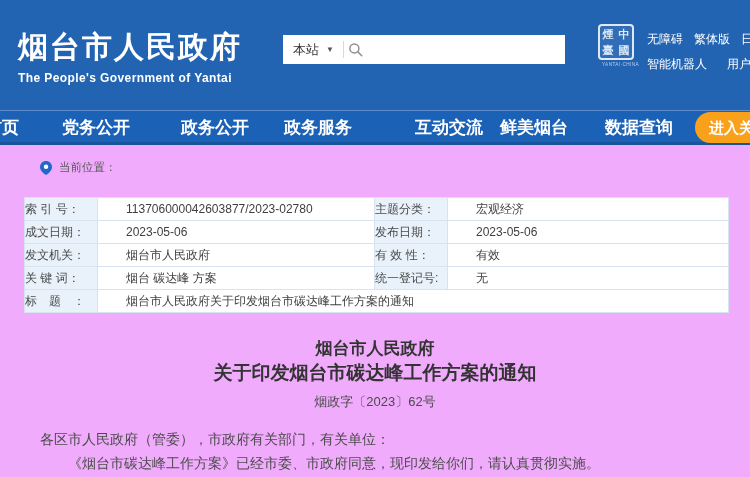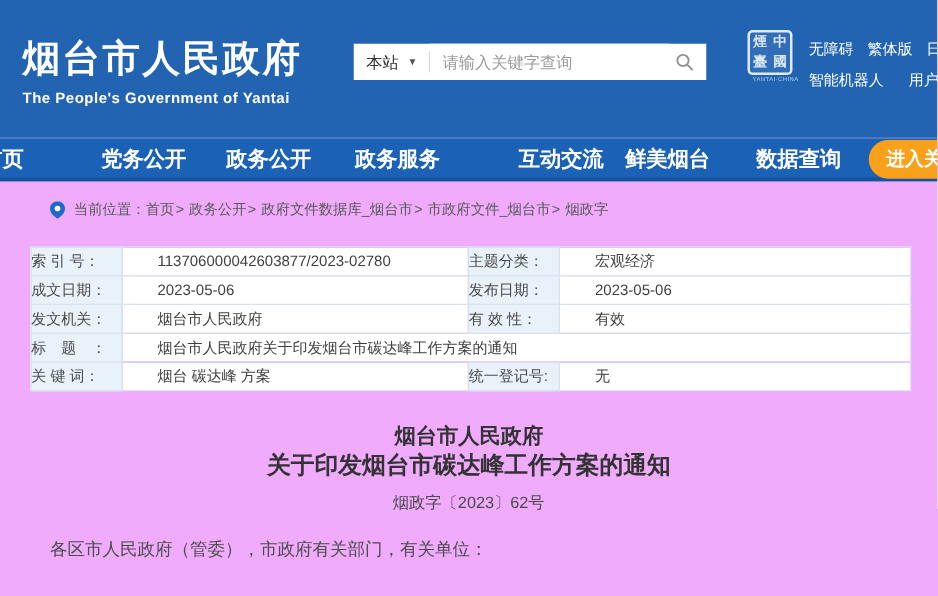--- a/index.html
+++ b/index.html
@@ -65,21 +65,20 @@
     <div class="brand">
       <div class="brand-title">烟台市人民政府</div>
       <div class="brand-sub">The People's Government of Yantai</div>
     </div>
 
     <div class="search">
       <div class="scope">
         <span class="scope-label">本站</span>
         <span class="caret">▼</span>
       </div>
-      <input type="text" placeholder="请输入关键字查询" style="">
       <button class="mag">
         <span style="display:flex;">
           <svg width="15" height="15" viewBox="0 0 20 20" fill="none" stroke="#909090" stroke-width="2" stroke-linecap="round">
             <circle cx="8.5" cy="8.5" r="6"></circle>
             <line x1="13.2" y1="13.2" x2="18.3" y2="18.3"></line>
           </svg>
         </span>
       </button>
     </div>
 
@@ -102,35 +101,34 @@
       <div class="qrow qrow2" id="qrow2">
           <a class="qlink" href="#">智能机器人</a>
           <a class="qlink" href="#">用户中心</a>
         </div>
     </div>
   </header>
 
   <nav class="nav" id="main-nav">
     <button class="care-btn">进入关怀版</button>
   <a class="nav-item" href="#" style="left: 2px;">首页</a>
-      <a class="nav-item" href="#" style="left: 115px;">党务公开</a>
+      <a class="nav-item" href="#" style="left: 96px;">党务公开</a>
       <a class="nav-item" href="#" style="left: 215px;">政务公开</a>
       <a class="nav-item" href="#" style="left: 318px;">政务服务</a>
       <a class="nav-item" href="#" style="left: 449px;">互动交流</a>
       <a class="nav-item" href="#" style="left: 534px;">鲜美烟台</a>
       <a class="nav-item" href="#" style="left: 639px;">数据查询</a>
     </nav>
 
   <div class="crumb">
     <svg width="12" height="14" viewBox="0 0 24 28">
       <path d="M12 0C5.4 0 0 5.4 0 12c0 9 12 16 12 16s12-7 12-16C24 5.4 18.6 0 12 0z" fill="#2268cc"></path>
       <circle cx="12" cy="11.5" r="4.5" fill="#ffffff"></circle>
     </svg>
     <span>当前位置：</span>
-    <span id="crumb-items"><a class="crumb-link" href="#">首页</a><span class="crumb-sep">&gt;</span><a class="crumb-link" href="#">政务公开</a><span class="crumb-sep">&gt;</span><a class="crumb-link" href="#">政府文件数据库_烟台市</a><span class="crumb-sep">&gt;</span><a class="crumb-link" href="#">市政府文件_烟台市</a><span class="crumb-sep">&gt;</span><a class="crumb-link" href="#">烟政字</a></span>
   </div>
 
   <table class="meta">
     <colgroup>
         <col style="width:73px">
         <col style="width:277px">
         <col style="width:73px">
         <col style="width:281px">
       </colgroup>
     <tbody id="meta-body">
@@ -146,35 +144,36 @@
           <td class="lbl">发布日期：</td>
           <td class="val">2023-05-06</td>
         </tr>
         <tr>
           <td class="lbl">发文机关：</td>
           <td class="val">烟台市人民政府</td>
           <td class="lbl">有 效 性：</td>
           <td class="val">有效</td>
         </tr>
         <tr>
-          <td class="lbl">标　题　：</td>
-          <td class="val" colspan="3">烟台市人民政府关于印发烟台市碳达峰工作方案的通知</td>
-        </tr>
-        <tr>
           <td class="lbl">关 键 词：</td>
           <td class="val">烟台 碳达峰 方案</td>
           <td class="lbl">统一登记号:</td>
           <td class="val">无</td>
+        </tr>
+        <tr>
+          <td class="lbl">标　题　：</td>
+          <td class="val" colspan="3">烟台市人民政府关于印发烟台市碳达峰工作方案的通知</td>
         </tr>
       </tbody>
   </table>
 
   <div class="doc-head">
     <div class="doc-t1">烟台市人民政府</div>
     <div class="doc-t2">关于印发烟台市碳达峰工作方案的通知</div>
     <div class="doc-no">烟政字〔2023〕62号</div>
   </div>
 
   <div class="doc-body">
     <p class="p1">各区市人民政府（管委），市政府有关部门，有关单位：</p>
+    <p class="p2">《烟台市碳达峰工作方案》已经市委、市政府同意，现印发给你们，请认真贯彻实施。</p>
   </div>
 
 </div>
 
 </body></html>

